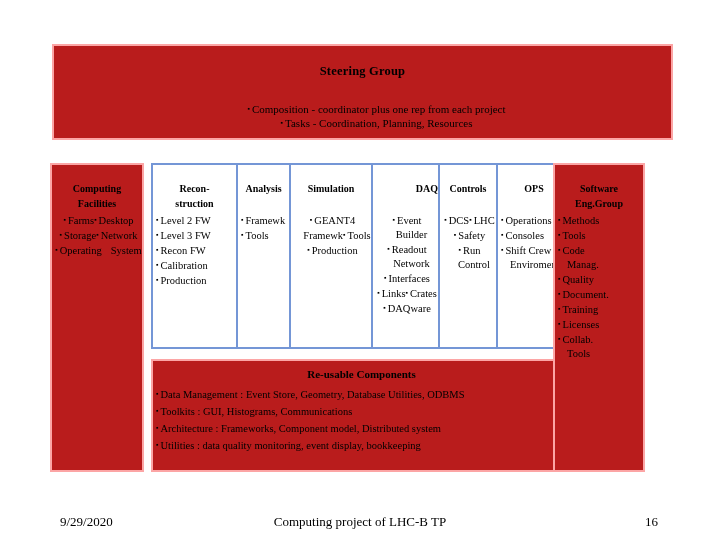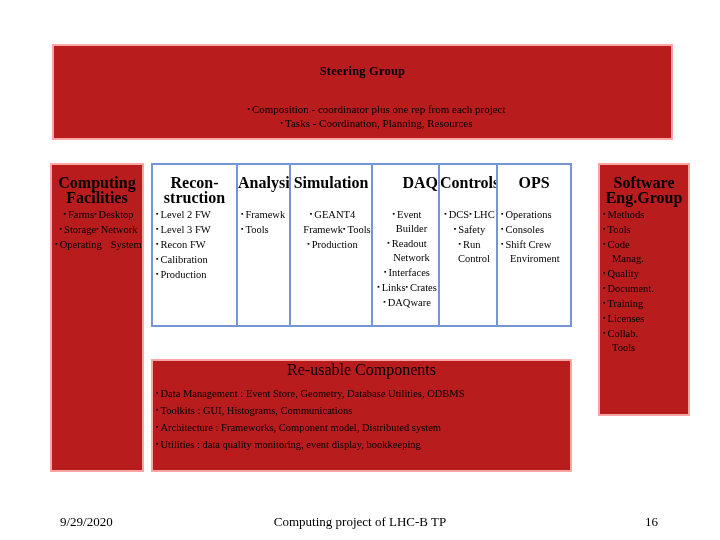--- a/index.html
+++ b/index.html
@@ -65,21 +65,21 @@
     width: 94px;
     height: 309px;
   }
 
   
   #middle-group {
     position: absolute;
     left: 151px;
     top: 163px;
     width: 421px;
-    height: 164px;
+    height: 186px;
     border: 2px solid #7496D6;
     box-sizing: border-box;
     background: #ffffff;
     display: flex;
   }
   #middle-group .col {
     border-right: 2px solid #7496D6;
     box-sizing: border-box;
     overflow: hidden;
   }
@@ -89,49 +89,49 @@
 
   
   #reusable-box {
     left: 151px;
     top: 359px;
     width: 421px;
     height: 113px;
   }
   .reuse-title {
     text-align: center;
-    font-weight: normal;
-    font-size: 16px;
-    margin-top: 0;
+    font-weight: bold;
+    font-size: 11px;
+    margin-top: 7px;
   }
   .reuse-lines {
     margin-top: 6px;
     font-size: 10.5px;
     line-height: 16px;
     padding-left: 3px;
   }
   .reuse-lines div {
     white-space: nowrap;
   }
 
   
   #swgroup-box {
-    left: 598px;
+    left: 553px;
     top: 163px;
     width: 92px;
-    height: 253px;
+    height: 309px;
   }
 
   
   .col-head {
     text-align: center;
     font-weight: bold;
-    font-size: 16px;
+    font-size: 10px;
     line-height: 15px;
-    padding-top: 10px;
+    padding-top: 16px;
   }
   .col-items {
     font-size: 10.5px;
     line-height: 14px;
     padding-top: 2px;
     padding-left: 3px;
   }
   .col-items .it {
     white-space: nowrap;
   }

